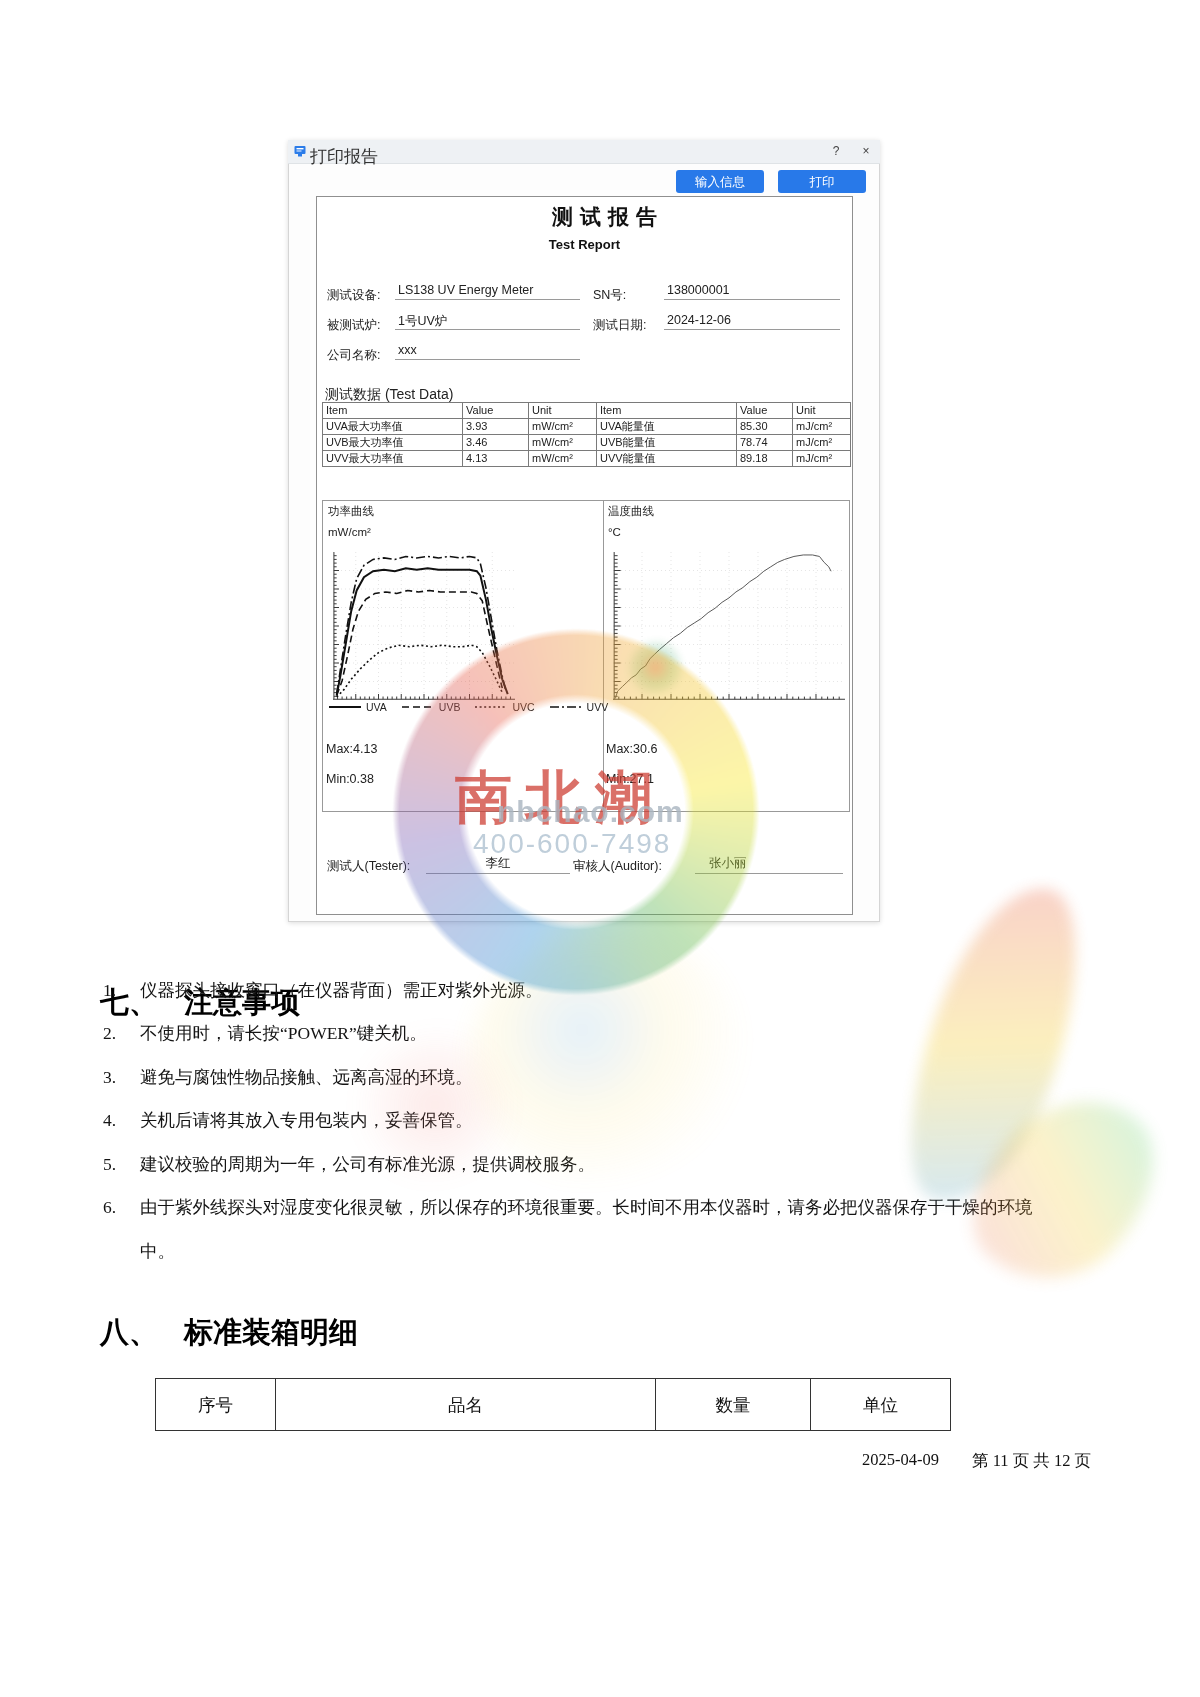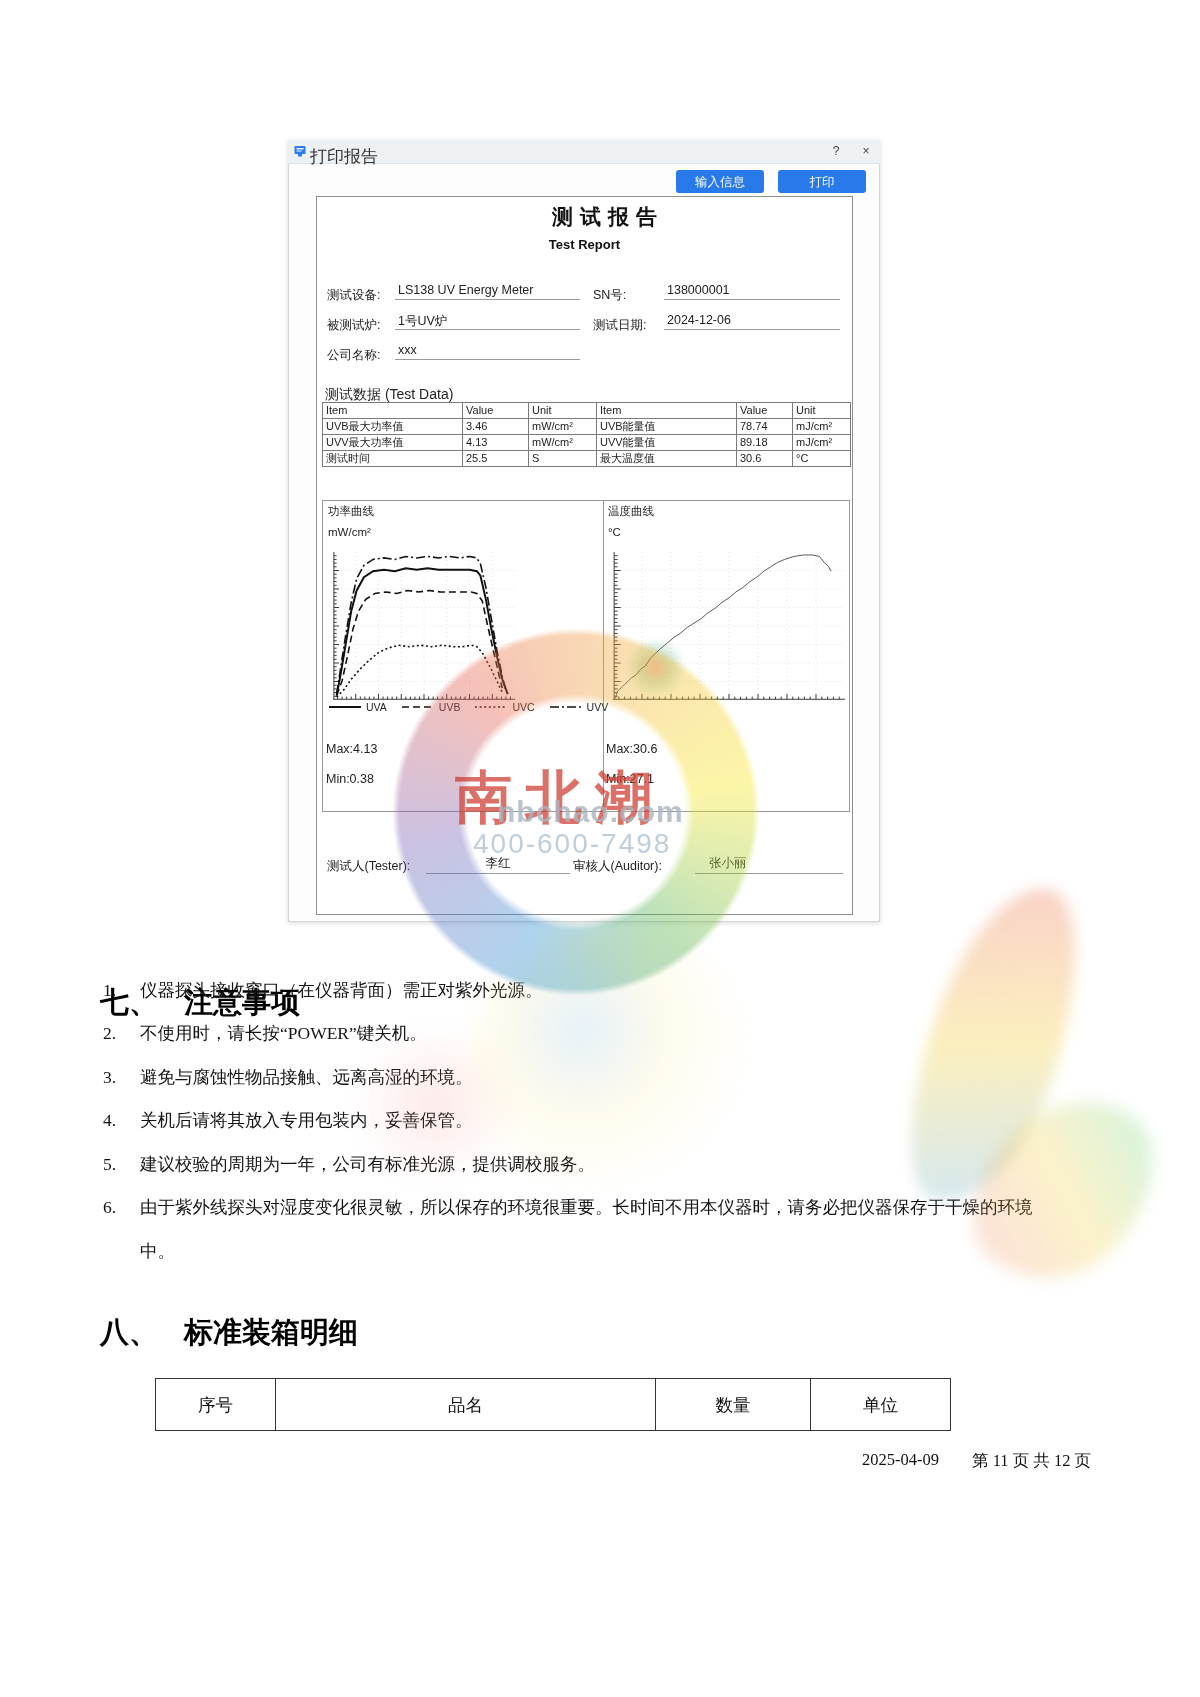--- a/index.html
+++ b/index.html
@@ -114,42 +114,42 @@
     <tbody>
       <tr>
         <td>Item</td>
         <td>Value</td>
         <td>Unit</td>
         <td>Item</td>
         <td>Value</td>
         <td>Unit</td>
       </tr>
       <tr>
+        <td>UVA最大功率值</td>
+          <td>3.93</td>
+          <td>mW/cm²</td>
+          <td>UVA能量值</td>
+          <td>85.30</td>
+          <td>mJ/cm²</td>
+      </tr>
+      <tr>
         <td>UVB最大功率值</td>
           <td>3.46</td>
           <td>mW/cm²</td>
           <td>UVB能量值</td>
           <td>78.74</td>
           <td>mJ/cm²</td>
       </tr>
       <tr>
         <td>UVV最大功率值</td>
           <td>4.13</td>
           <td>mW/cm²</td>
           <td>UVV能量值</td>
           <td>89.18</td>
           <td>mJ/cm²</td>
-      </tr>
-      <tr>
-        <td>测试时间</td>
-          <td>25.5</td>
-          <td>S</td>
-          <td>最大温度值</td>
-          <td>30.6</td>
-          <td>°C</td>
       </tr>
     </tbody>
   </table>
 
   <div class="abs charts-box"></div>
   <div class="abs charts-div"></div>
 
   <span class="abs chart-label" style="left:328px;top:504px;">功率曲线</span>
   <span class="abs chart-label" style="left:328px;top:526px;">mW/cm²</span>
   <svg class="abs plot" style="left:333px;top:552px;" width="182" height="148" viewBox="0 0 100 100" preserveAspectRatio="none">

